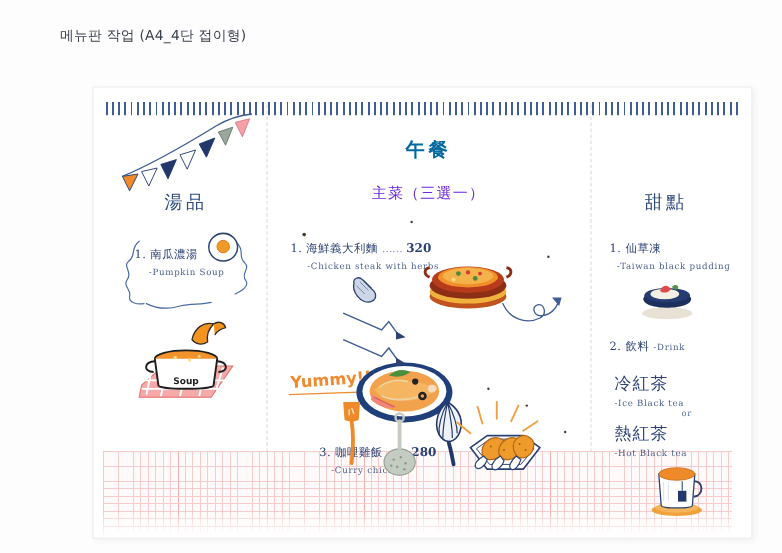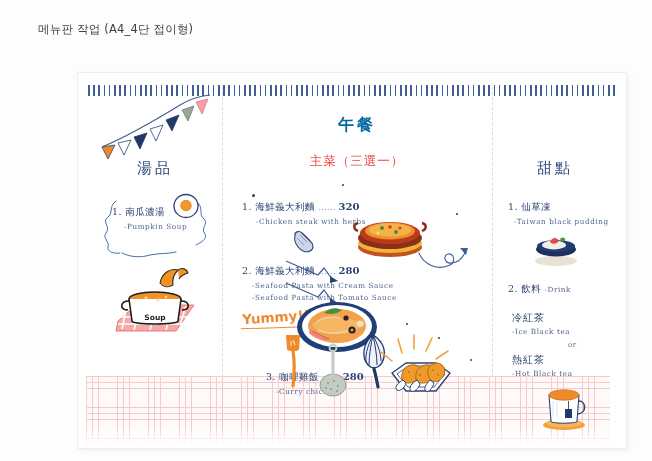--- a/index.html
+++ b/index.html
@@ -6,21 +6,21 @@
   body{
     width:652px;height:461px;
     background:#ffffff;
     font-family:"Liberation Sans", sans-serif;
     overflow:hidden;
     position:relative;
   }
   #app{position:absolute;inset:0;background:#fdfdfd;}
 
   .doc-title{
-    position:absolute;left:38px;top:22px;
+    position:absolute;left:50px;top:22px;
     font-size:11.5px;color:#3a3f4b;letter-spacing:0.2px;
     font-family:"DejaVu Sans","Liberation Sans",sans-serif;
     white-space:nowrap;
   }
 
   
   .sheet{
     position:absolute;left:78px;top:73px;width:548px;height:375px;
     background:#ffffff;
     box-shadow:0 0 0 1px #eceef1, 2px 2px 5px rgba(120,120,130,.12);
@@ -70,38 +70,38 @@
     font-size:15px;color:#2e4a7d;letter-spacing:3px;
   }
   .main-head{
     position:absolute;width:100%;text-align:center;
     font-family:"DejaVu Serif","Liberation Serif",serif;
     font-size:16px;color:#0369a1;letter-spacing:3px;font-weight:bold;
   }
   .sub-head{
     position:absolute;width:100%;text-align:center;
     font-family:"DejaVu Serif","Liberation Serif",serif;
-    font-size:12.5px;color:#ef4444;letter-spacing:1px;
+    font-size:12.5px;color:#6d28d9;letter-spacing:1px;
   }
 
   .item{position:absolute;}
   .item .cn{
     font-family:"DejaVu Serif","Liberation Serif",serif;
     font-size:9.5px;color:#2b4273;white-space:nowrap;letter-spacing:.4px;
   }
   .item .cn .price{font-weight:bold;font-size:10px;letter-spacing:0;}
   .item .cn .dots{color:#8d9bb5;letter-spacing:-.5px;font-size:9px;}
   .item .en{
     font-family:"DejaVu Serif","Liberation Serif",serif;
     font-size:7.2px;color:#4a5f8c;white-space:nowrap;letter-spacing:.6px;
     margin-top:3px;
   }
   .drink-cn{
     font-family:"DejaVu Serif","Liberation Serif",serif;
-    font-size:10px;color:#2b4273;letter-spacing:1px;
+    font-size:14px;color:#2b4273;letter-spacing:1px;
   }
   .drink-en{
     font-family:"DejaVu Serif","Liberation Serif",serif;
     font-size:7.2px;color:#4a5f8c;letter-spacing:.6px;margin-top:2px;
   }
   .or-word{
     font-family:"DejaVu Serif","Liberation Serif",serif;
     font-size:7px;color:#5b6f9b;letter-spacing:.5px;
   }
 
@@ -234,30 +234,20 @@
           <circle cx="30" cy="23" r="2" fill="#4e8a3a"></circle>
           <circle cx="44" cy="27" r="2" fill="#4e8a3a"></circle>
           <circle cx="38" cy="22" r="1.8" fill="#d93b2b"></circle>
           <circle cx="48" cy="23" r="1.6" fill="#d93b2b"></circle>
           <circle cx="26" cy="28" r="1.6" fill="#f4e07a"></circle>
           <path d="M6,26 C1,24 1,19 6,18" fill="none" stroke="#8c2f16" stroke-width="2.4"></path>
           <path d="M70,26 C75,24 75,19 70,18" fill="none" stroke="#8c2f16" stroke-width="2.4"></path>
         </svg>
       </div>
 
-      <div class="item" style="left:18px;top:178px;">
-        <div class="cn">
-          <span>2.</span>
-          <span>海鮮義大利麵</span>
-          <span class="dots">……</span>
-          <span class="price">280</span>
-        </div>
-        <div class="en" style="margin-left:10px;">-Seafood Pasta with Cream Sauce</div>
-        <div class="en" style="margin-left:10px;">-Seafood Pasta with Tomato Sauce</div>
-      </div>
 
       <div class="yummy" style="left:18px;top:222px;">Yummy!!</div>
 
       <div class="deco" style="left:72px;top:212px;">
         <svg width="82" height="54" viewBox="0 0 82 54">
           <ellipse cx="41" cy="28" rx="40" ry="25" fill="#1f3f7a"></ellipse>
           <ellipse cx="41" cy="27" rx="35" ry="21" fill="#ffffff"></ellipse>
           <ellipse cx="41" cy="27" rx="29" ry="17" fill="#f2a14c"></ellipse>
           <path d="M16,26 C24,16 58,16 66,26 C58,38 24,38 16,26 Z" fill="#f6b661"></path>
           <path d="M20,24 C26,18 36,17 44,19" fill="none" stroke="#e9d6a8" stroke-width="1.4"></path>

